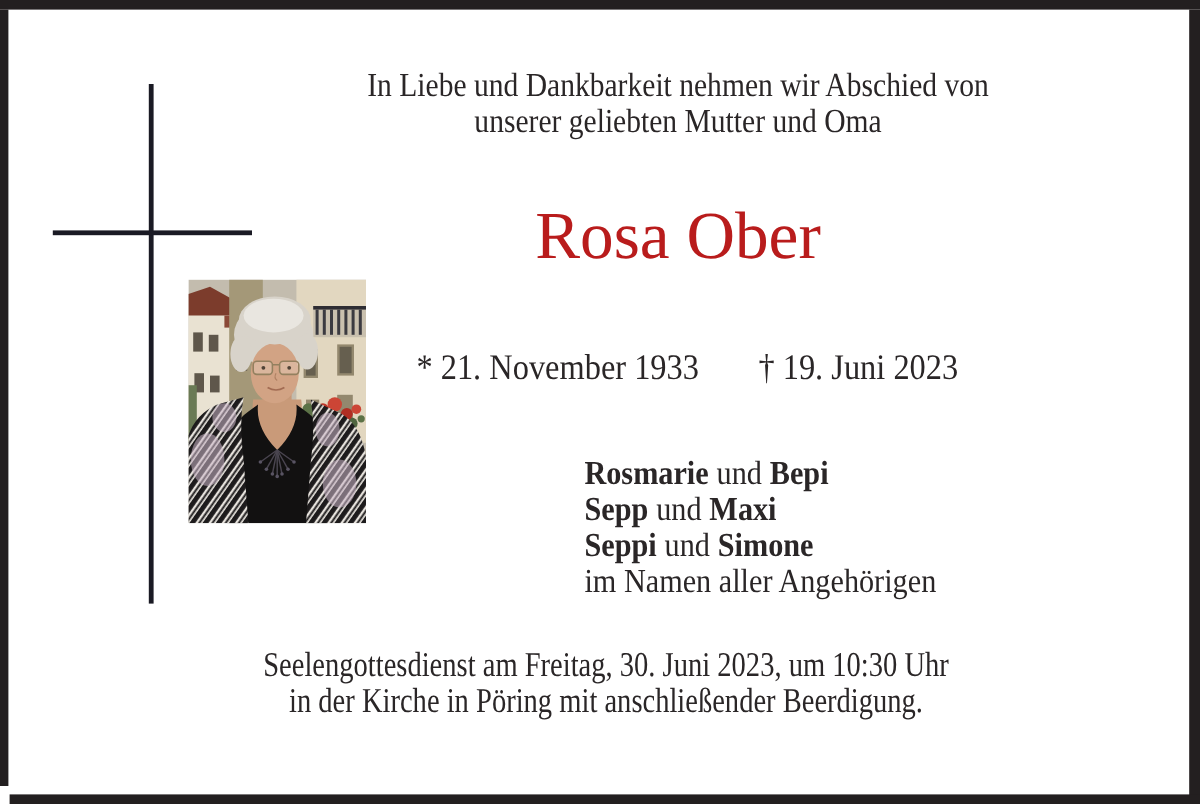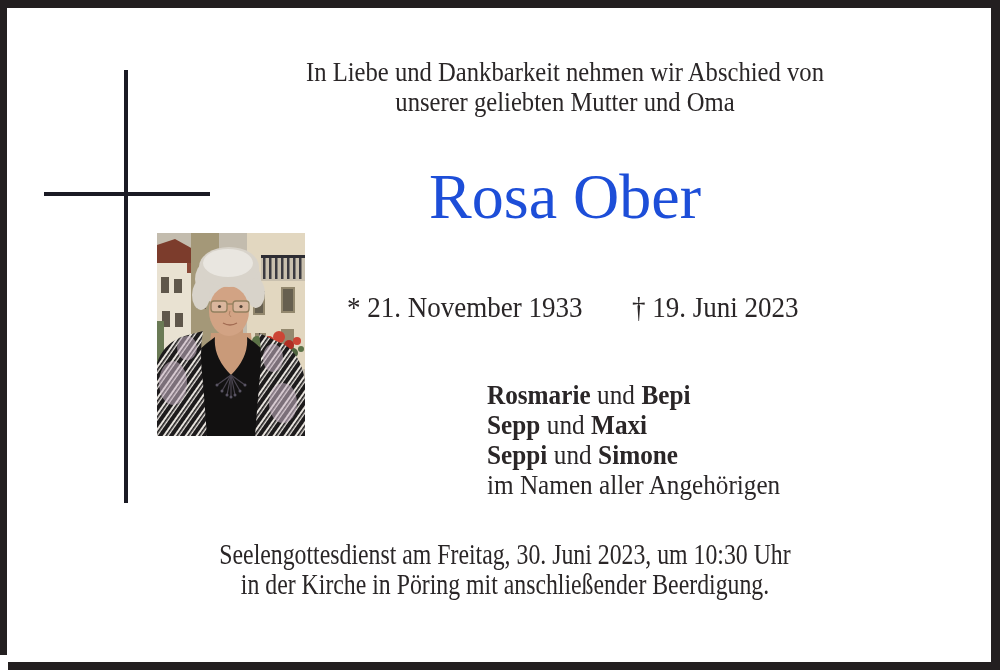--- a/index.html
+++ b/index.html
@@ -16,21 +16,21 @@
   #bar-right{left:991px;top:8px;width:9px;height:662px;}
   #bar-bottom{left:8px;top:662px;width:992px;height:8px;}
   
   #cross-v{left:124px;top:70px;width:4px;height:433px;background:#1a1a24;}
   #cross-h{left:44px;top:192px;width:166px;height:4px;background:#1a1a24;}
   
   #intro{left:165px;top:57px;width:800px;text-align:center;
          font-size:28px;line-height:30px;transform:scaleX(.88);transform-origin:50% 0;}
   
   #deceased{left:165px;top:156px;width:800px;text-align:center;
-            font-size:64px;line-height:82px;color:#1d4ed8;}
+            font-size:56px;line-height:82px;color:#b91c1c;}
   
   .date{top:290px;font-size:30px;line-height:34px;white-space:nowrap;
         transform:scaleX(.9);transform-origin:0 0;}
   #birth{left:347px;}
   #death{left:632px;}
   
   #mourners{left:487px;top:380px;font-size:28px;line-height:30px;
             transform:scaleX(.9);transform-origin:0 0;white-space:nowrap;}
   #mourners .nm{font-weight:700;}
   #mourners .conn{font-weight:400;margin:0 .26em;}

